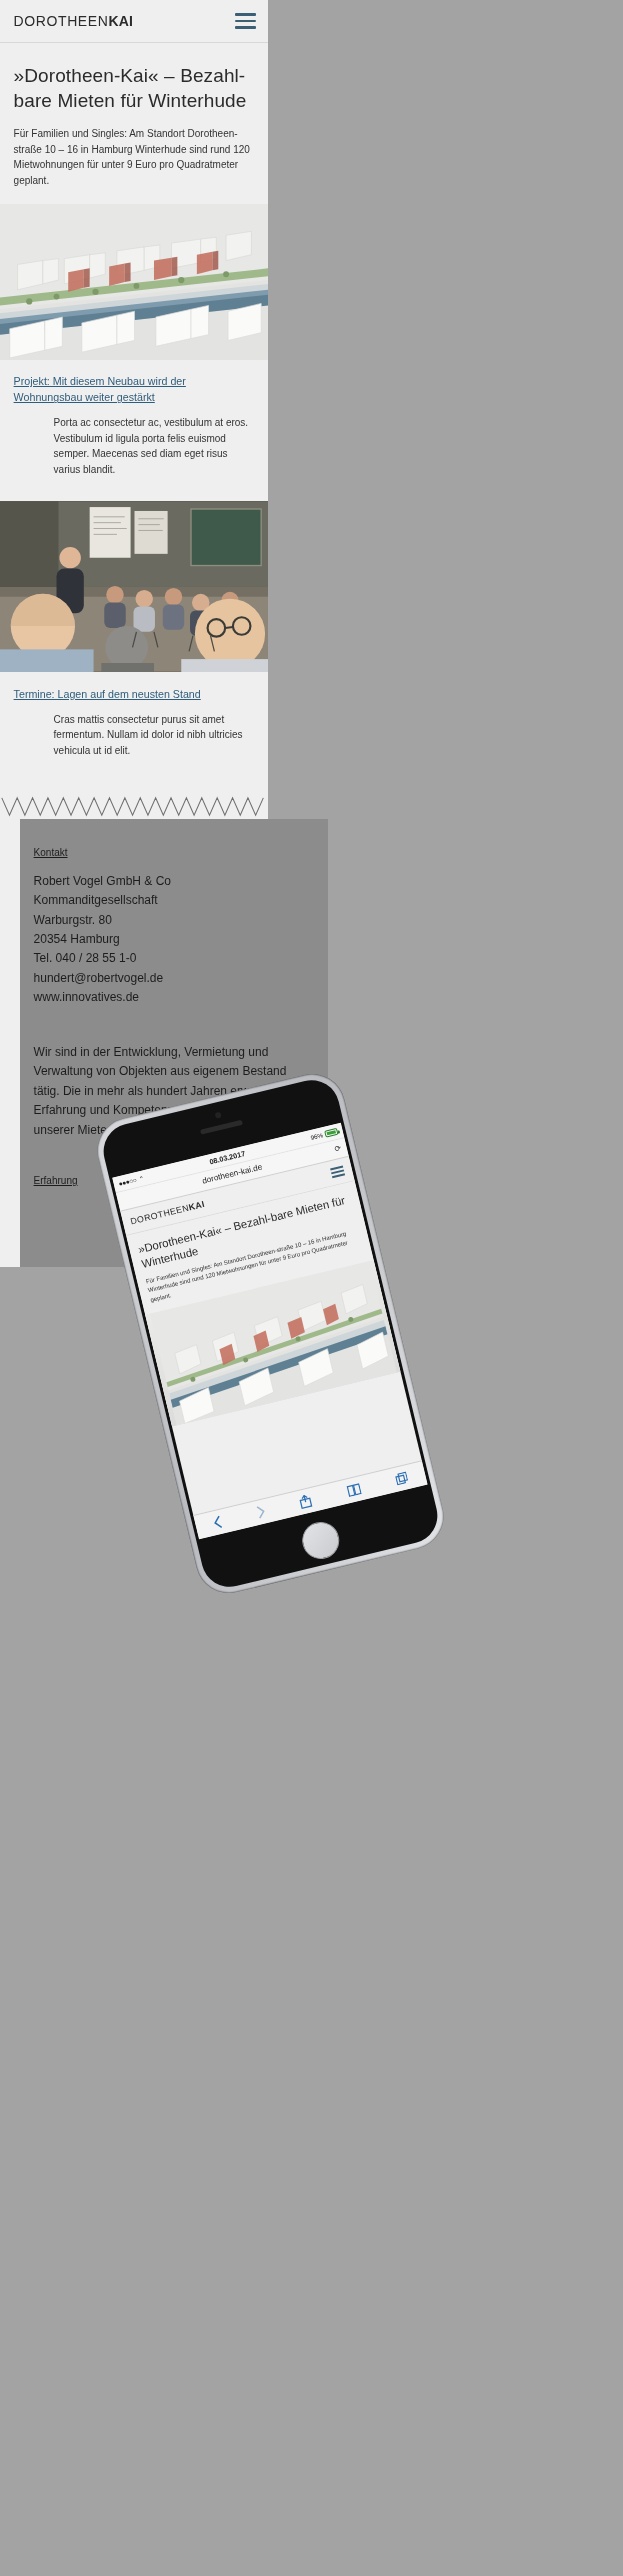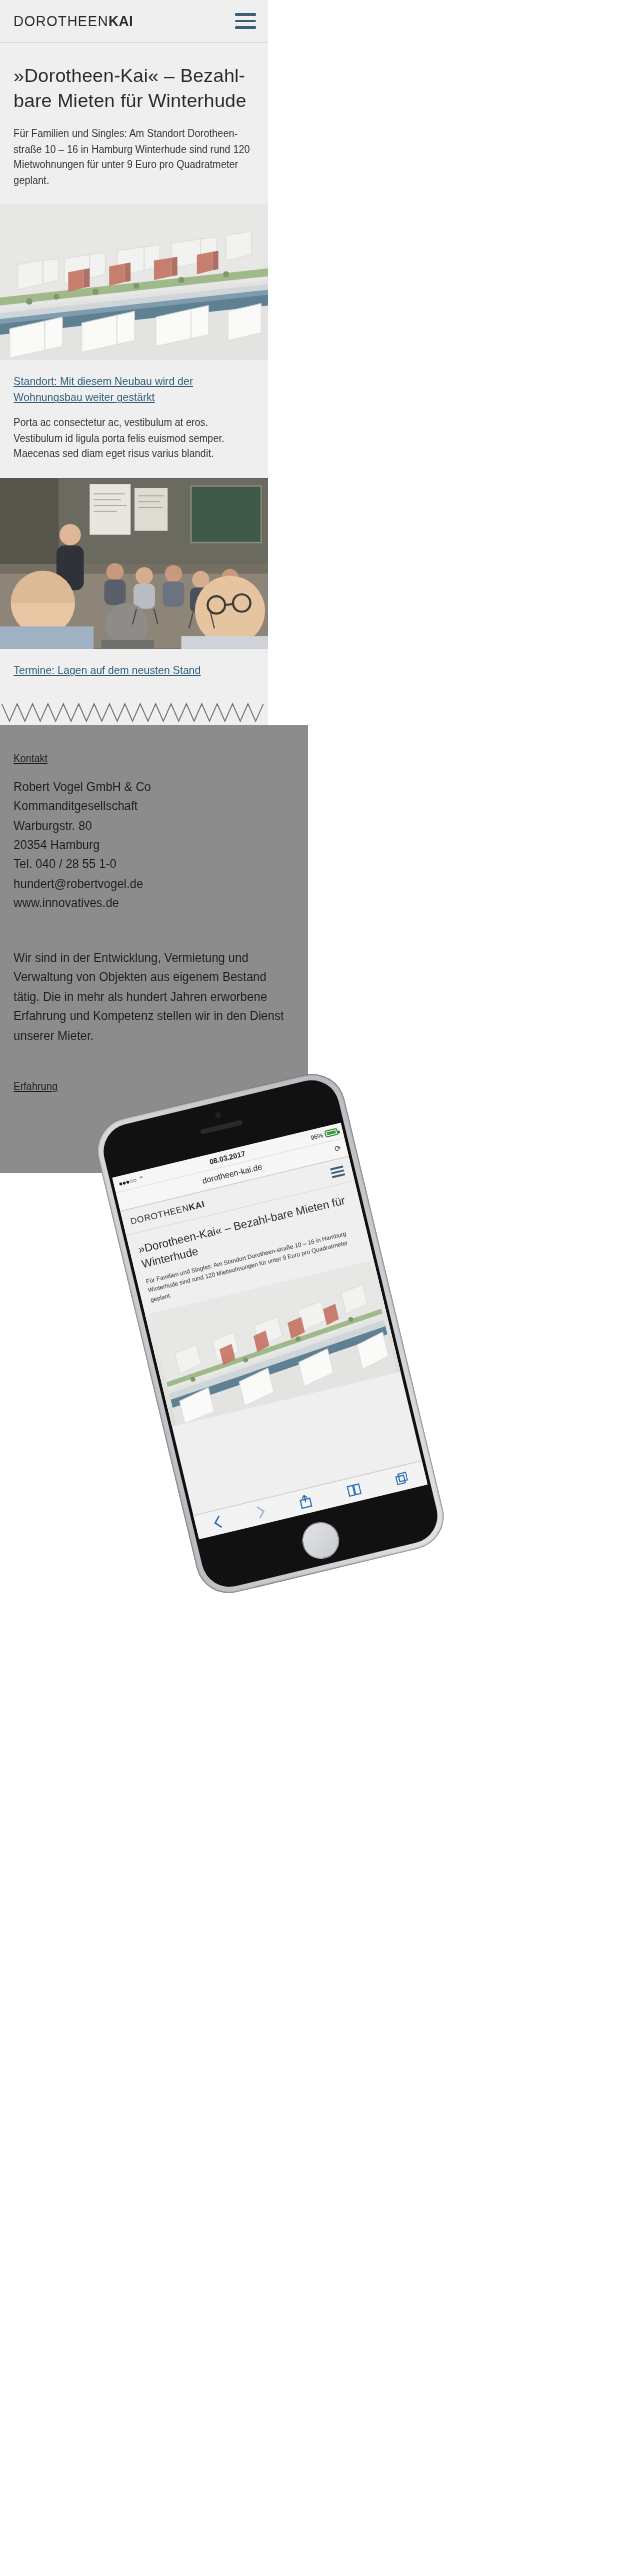--- a/index.html
+++ b/index.html
@@ -7,21 +7,21 @@
     width: 624px;
     height: 2576px;
     background: #000;
     font-family: "Liberation Sans", sans-serif;
     overflow: hidden;
   }
   .page {
     position: relative;
     width: 624px;
     height: 2576px;
-    background: #ffffff;
+    background: #a3a3a3;
   }
 
   
   .site {
     position: absolute;
     left: 0;
     top: 0;
     width: 268px;
     background: #efefef;
   }
@@ -78,30 +78,31 @@
     background: #3a3a38;
   }
   .teaser-link {
     display: block;
     font-size: 10.7px;
     line-height: 1.5;
     color: #2f5d7c;
     text-decoration: underline;
     padding: 13.6px 0 9.7px 0;
   }
-  .teaser-body { padding-bottom: 16px; }
+  .teaser-body { padding-bottom: 24px; margin-left: 40px; }
 
   .zigzag { margin: 11.7px -13.6px 0 -13.6px; width: 268px; height: 25px; display: block; }
 
   
   .footer {
     width: 308px;
     background: #8c8c8c;
     color: #1d1d1d;
     padding: 23.4px 13.6px 29px 13.6px;
+    margin-left: 20px;
   }
   .footer a, .footer .ul {
     color: #1d1d1d;
     text-decoration: underline;
     font-size: 10px;
   }
   .footer .blk { font-size: 12px; line-height: 1.62; }
   .footer .kontakt { font-size: 10px; text-decoration: underline; display: inline-block; margin-bottom: 13.6px; }
   .footer .spacer { height: 17.5px; }
   .footer .impressum { margin-top: 35px; display: inline-block; }
@@ -300,21 +301,21 @@
             <circle cx="30" cy="100" r="3.2"></circle>
               <circle cx="58" cy="95" r="3"></circle>
             <circle cx="98" cy="90" r="3.2"></circle>
               <circle cx="140" cy="84" r="3"></circle>
             <circle cx="186" cy="78" r="3.2"></circle>
               <circle cx="232" cy="72" r="3"></circle>
           </g>
         </svg>
       </div>
 
-      <a class="teaser-link">Standort: Mit diesem Neubau wird der Wohnungsbau weiter gestärkt</a>
+      <a class="teaser-link">Projekt: Mit diesem Neubau wird der Wohnungsbau weiter gestärkt</a>
       <p class="body teaser-body">Porta ac consectetur ac, vestibulum at eros. Vestibulum id ligula porta felis euismod semper. Maecenas sed diam eget risus varius blandit.</p>
     </div>
 
     <div class="content">
       <div class="hero2">
         <svg width="268" height="171" viewBox="0 0 275 175">
           <rect width="275" height="175" fill="#4a4a44"></rect>
 
           <rect x="0" y="0" width="275" height="95" fill="#6a6a60"></rect>
           <rect x="0" y="0" width="60" height="95" fill="#55554c"></rect>
@@ -378,20 +379,21 @@
           <g stroke="#4c4a44" stroke-width="1.3">
             <line x1="140" y1="134" x2="136" y2="150"></line>
               <line x1="158" y1="134" x2="162" y2="150"></line>
             <line x1="198" y1="138" x2="194" y2="154"></line>
               <line x1="216" y1="138" x2="220" y2="154"></line>
           </g>
         </svg>
       </div>
 
       <a class="teaser-link">Termine: Lagen auf dem neusten Stand</a>
+      <p class="body teaser-body">Cras mattis consectetur purus sit amet fermentum. Nullam id dolor id nibh ultricies vehicula ut id elit.</p>
 
       <svg class="zigzag" viewBox="0 0 275 26">
         <polyline points="0,4 8,22 16,4 24,22 32,4 40,22 48,4 56,22 64,4 72,22 80,4 88,22 96,4 104,22 112,4 120,22 128,4 136,22 144,4 152,22 160,4 168,22 176,4 184,22 192,4 200,22 208,4 216,22 224,4 232,22 240,4 248,22 256,4 264,22 272,4" fill="none" stroke="#6f6f6f" stroke-width="1.1"></polyline>
       </svg>
     </div>
 
     <div class="footer">
       <a class="kontakt">Kontakt</a>
       <div class="blk">
         <div>Robert Vogel GmbH &amp; Co</div>

